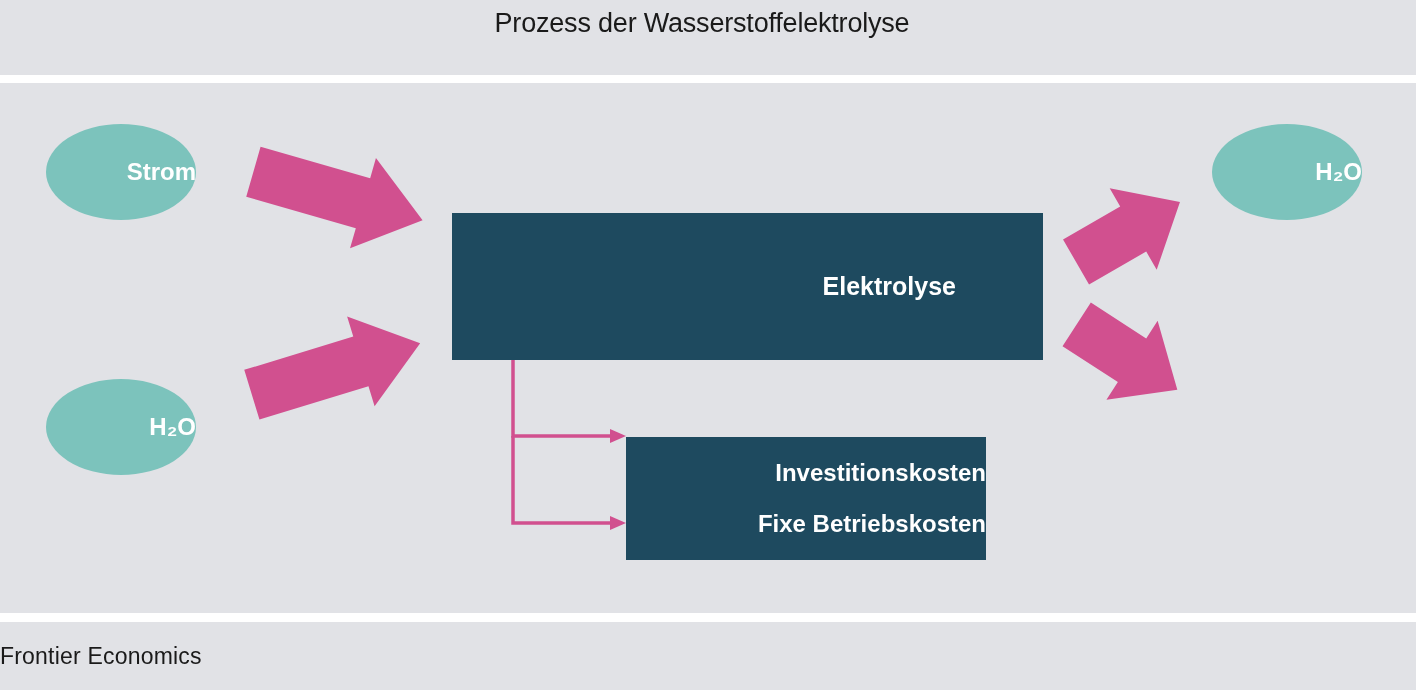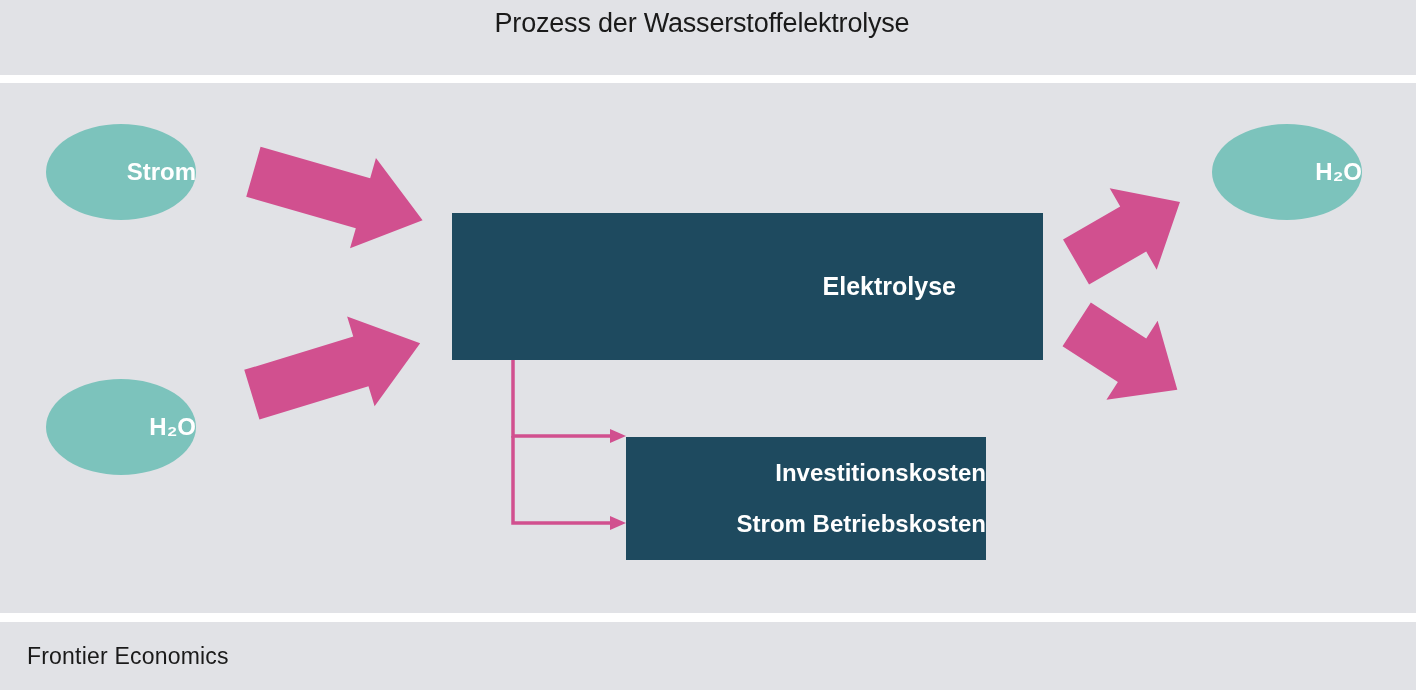--- a/index.html
+++ b/index.html
@@ -40,21 +40,20 @@
   }
   .footer {
     position: absolute;
     left: 0; right: 0; bottom: 0;
     height: 68px;
     box-sizing: content-box;
     border-top: 9px solid #ffffff;
     background: var(--background, #E1E2E6);
     display: flex;
     align-items: center;
-    padding-left: 27px;
     font-size: 23px;
     color: var(--text-dark, #1A1A1A);
     letter-spacing: 0.2px;
   }
   .overlay {
     position: absolute;
     top: 0; left: 0;
     width: 1416px;
     height: 690px;
     pointer-events: none;
@@ -138,21 +137,21 @@
   </div>
 
   <div class="node darkbox process-box">
     <span>Elektrolyse</span>
   </div>
 
   <div class="node darkbox cost-box invest">
     <span>Investitionskosten</span>
   </div>
   <div class="node darkbox cost-box fixe">
-    <span>Strom Betriebskosten</span>
+    <span>Fixe Betriebskosten</span>
   </div>
 
   <div class="node ellipse h2o-out">
     <span>H₂O</span>
   </div>
 
   <div class="footer">
     <span>Frontier Economics</span>
   </div>
 

